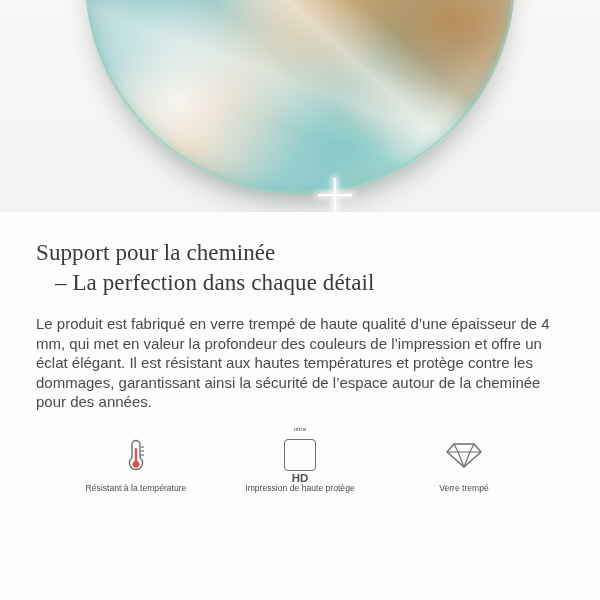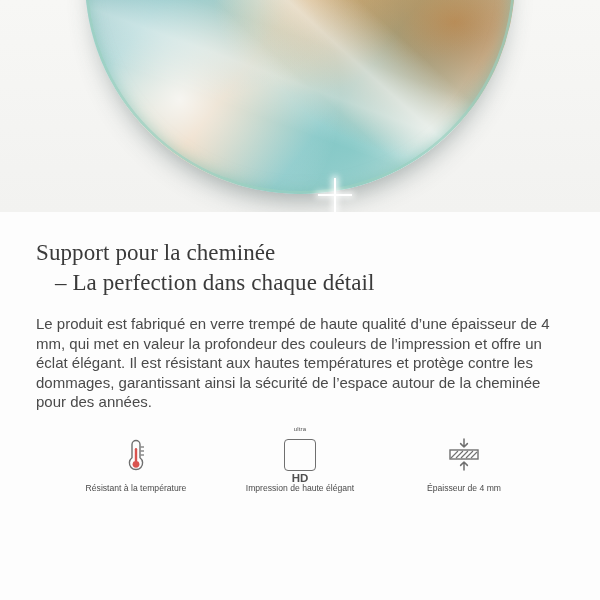--- a/index.html
+++ b/index.html
@@ -197,33 +197,31 @@
         <div class="feature-label">Résistant à la température</div>
       </div>
 
       <div class="feature">
         <div class="feature-icon">
           <div class="hd-badge">
             <span class="u">ultra</span>
             <span class="h">HD</span>
           </div>
         </div>
-        <div class="feature-label">Impression de haute élégant</div>
+        <div class="feature-label">Impression de haute protège</div>
       </div>
-
-
 
 
       <div class="feature">
         <div class="feature-icon">
-          <svg width="40" height="38" viewBox="0 0 40 38">
-            <path d="M20 3v8m0 0-3.4-3.4M20 11l3.4-3.4" stroke="#6f6f6f" stroke-width="1.5" fill="none" stroke-linecap="round" stroke-linejoin="round"></path>
-            <rect x="6" y="14" width="28" height="9" fill="none" stroke="#6f6f6f" stroke-width="1.4"></rect>
-            <path d="M7 22l7-7M12 22l7-7M17 22l7-7M22 22l7-7M27 22l6-6" stroke="#6f6f6f" stroke-width="1.1"></path>
-            <path d="M20 34v-8m0 0-3.4 3.4M20 26l3.4 3.4" stroke="#6f6f6f" stroke-width="1.5" fill="none" stroke-linecap="round" stroke-linejoin="round"></path>
+          <svg width="38" height="32" viewBox="0 0 38 32">
+            <path d="M9 5h20l7 8-17 15L2 13 9 5z" fill="none" stroke="#6f6f6f" stroke-width="1.5" stroke-linejoin="round"></path>
+            <path d="M2 13h34M9 5l4 8 6 15 6-15 4-8M13 13h12" fill="none" stroke="#6f6f6f" stroke-width="1.2"></path>
           </svg>
         </div>
-        <div class="feature-label">Épaisseur de 4 mm</div>
+        <div class="feature-label">Verre trempé</div>
       </div>
+
+
 
     </div>
   </div>
 </div>
 
 </body></html>

